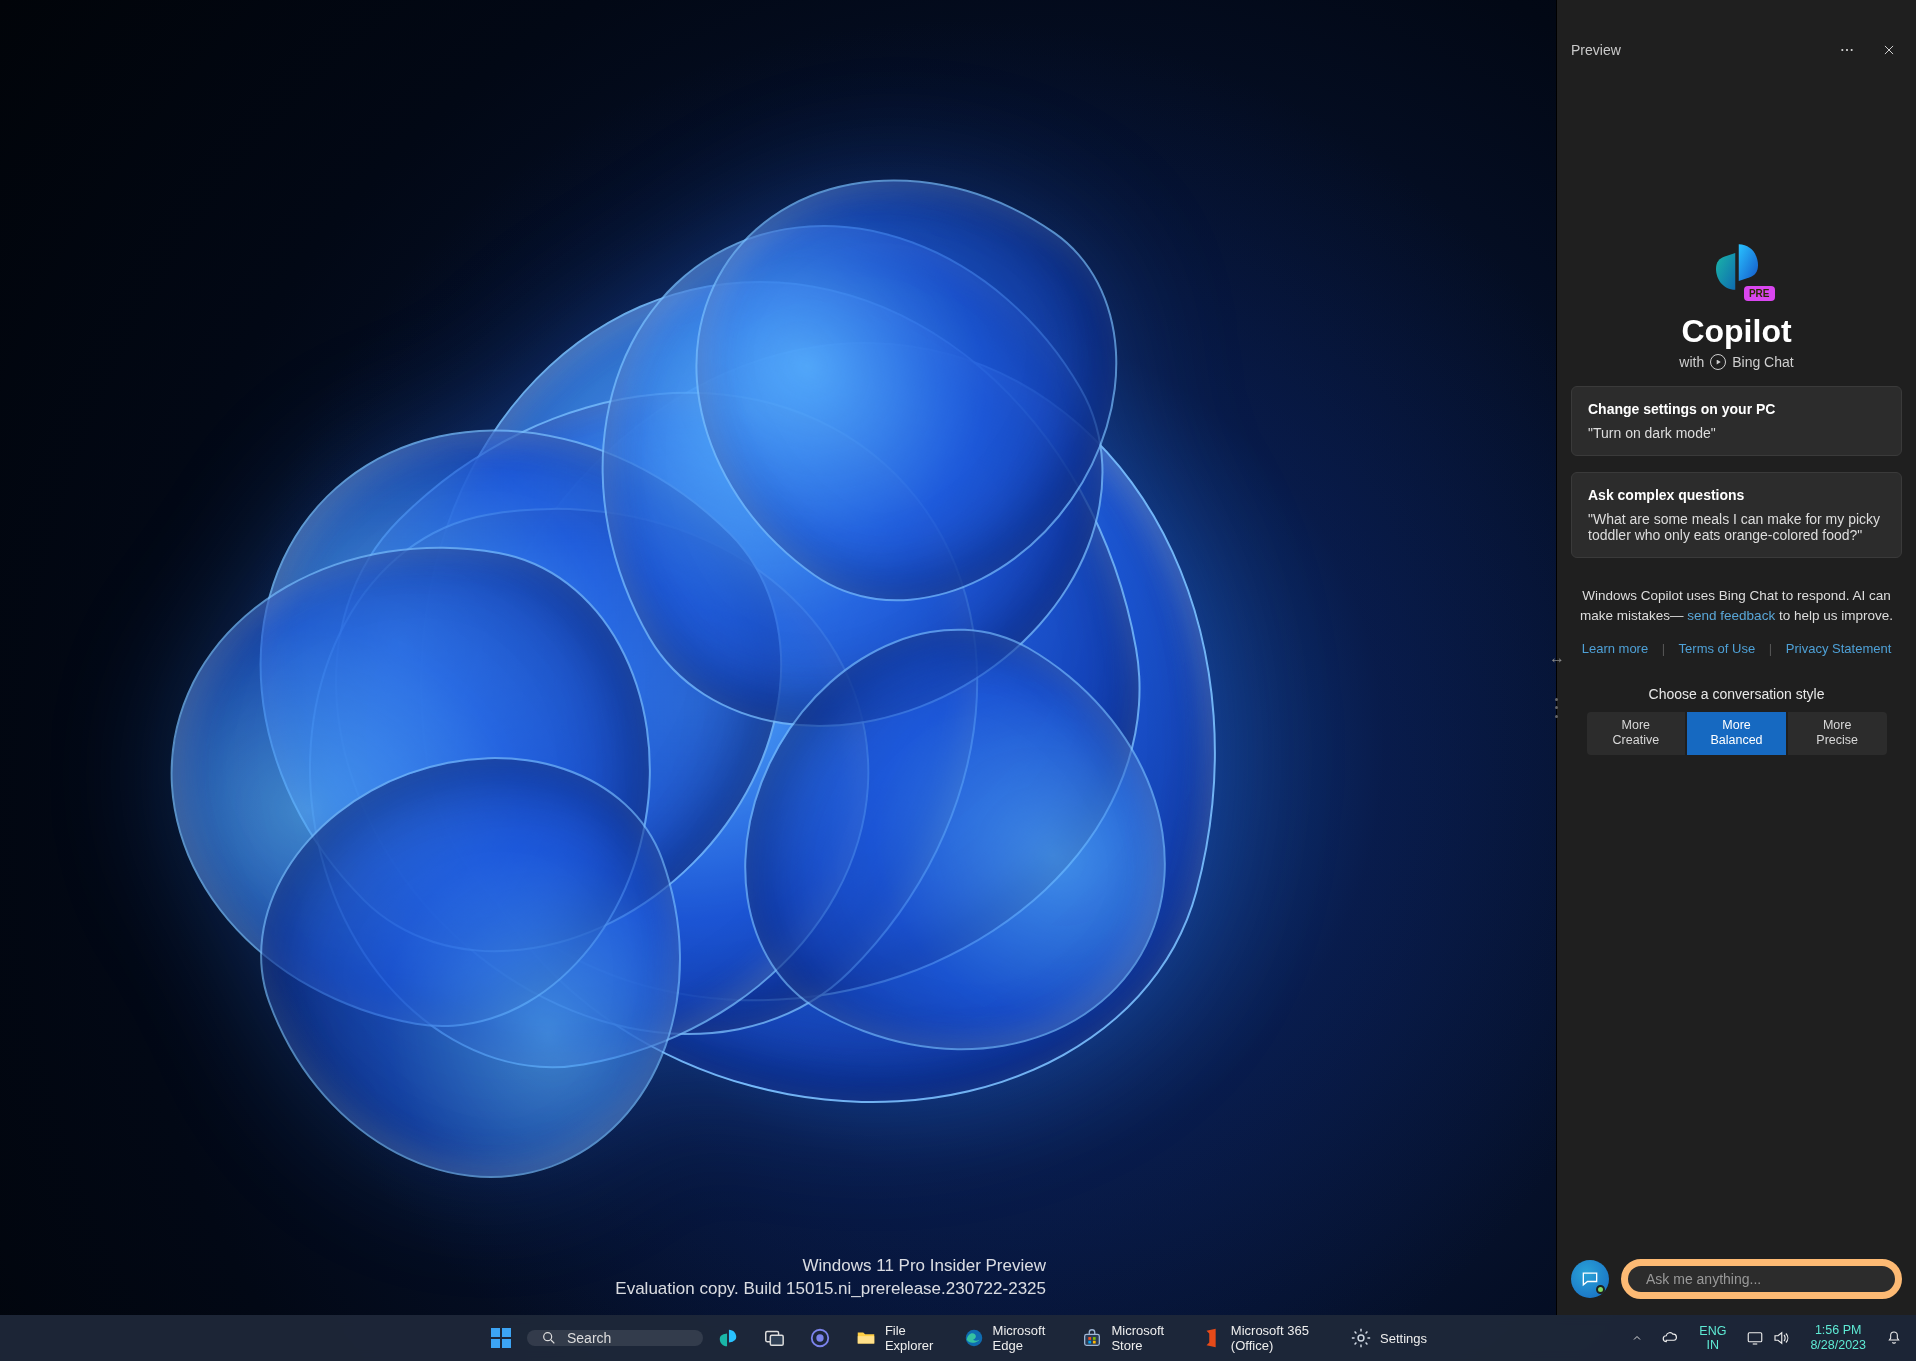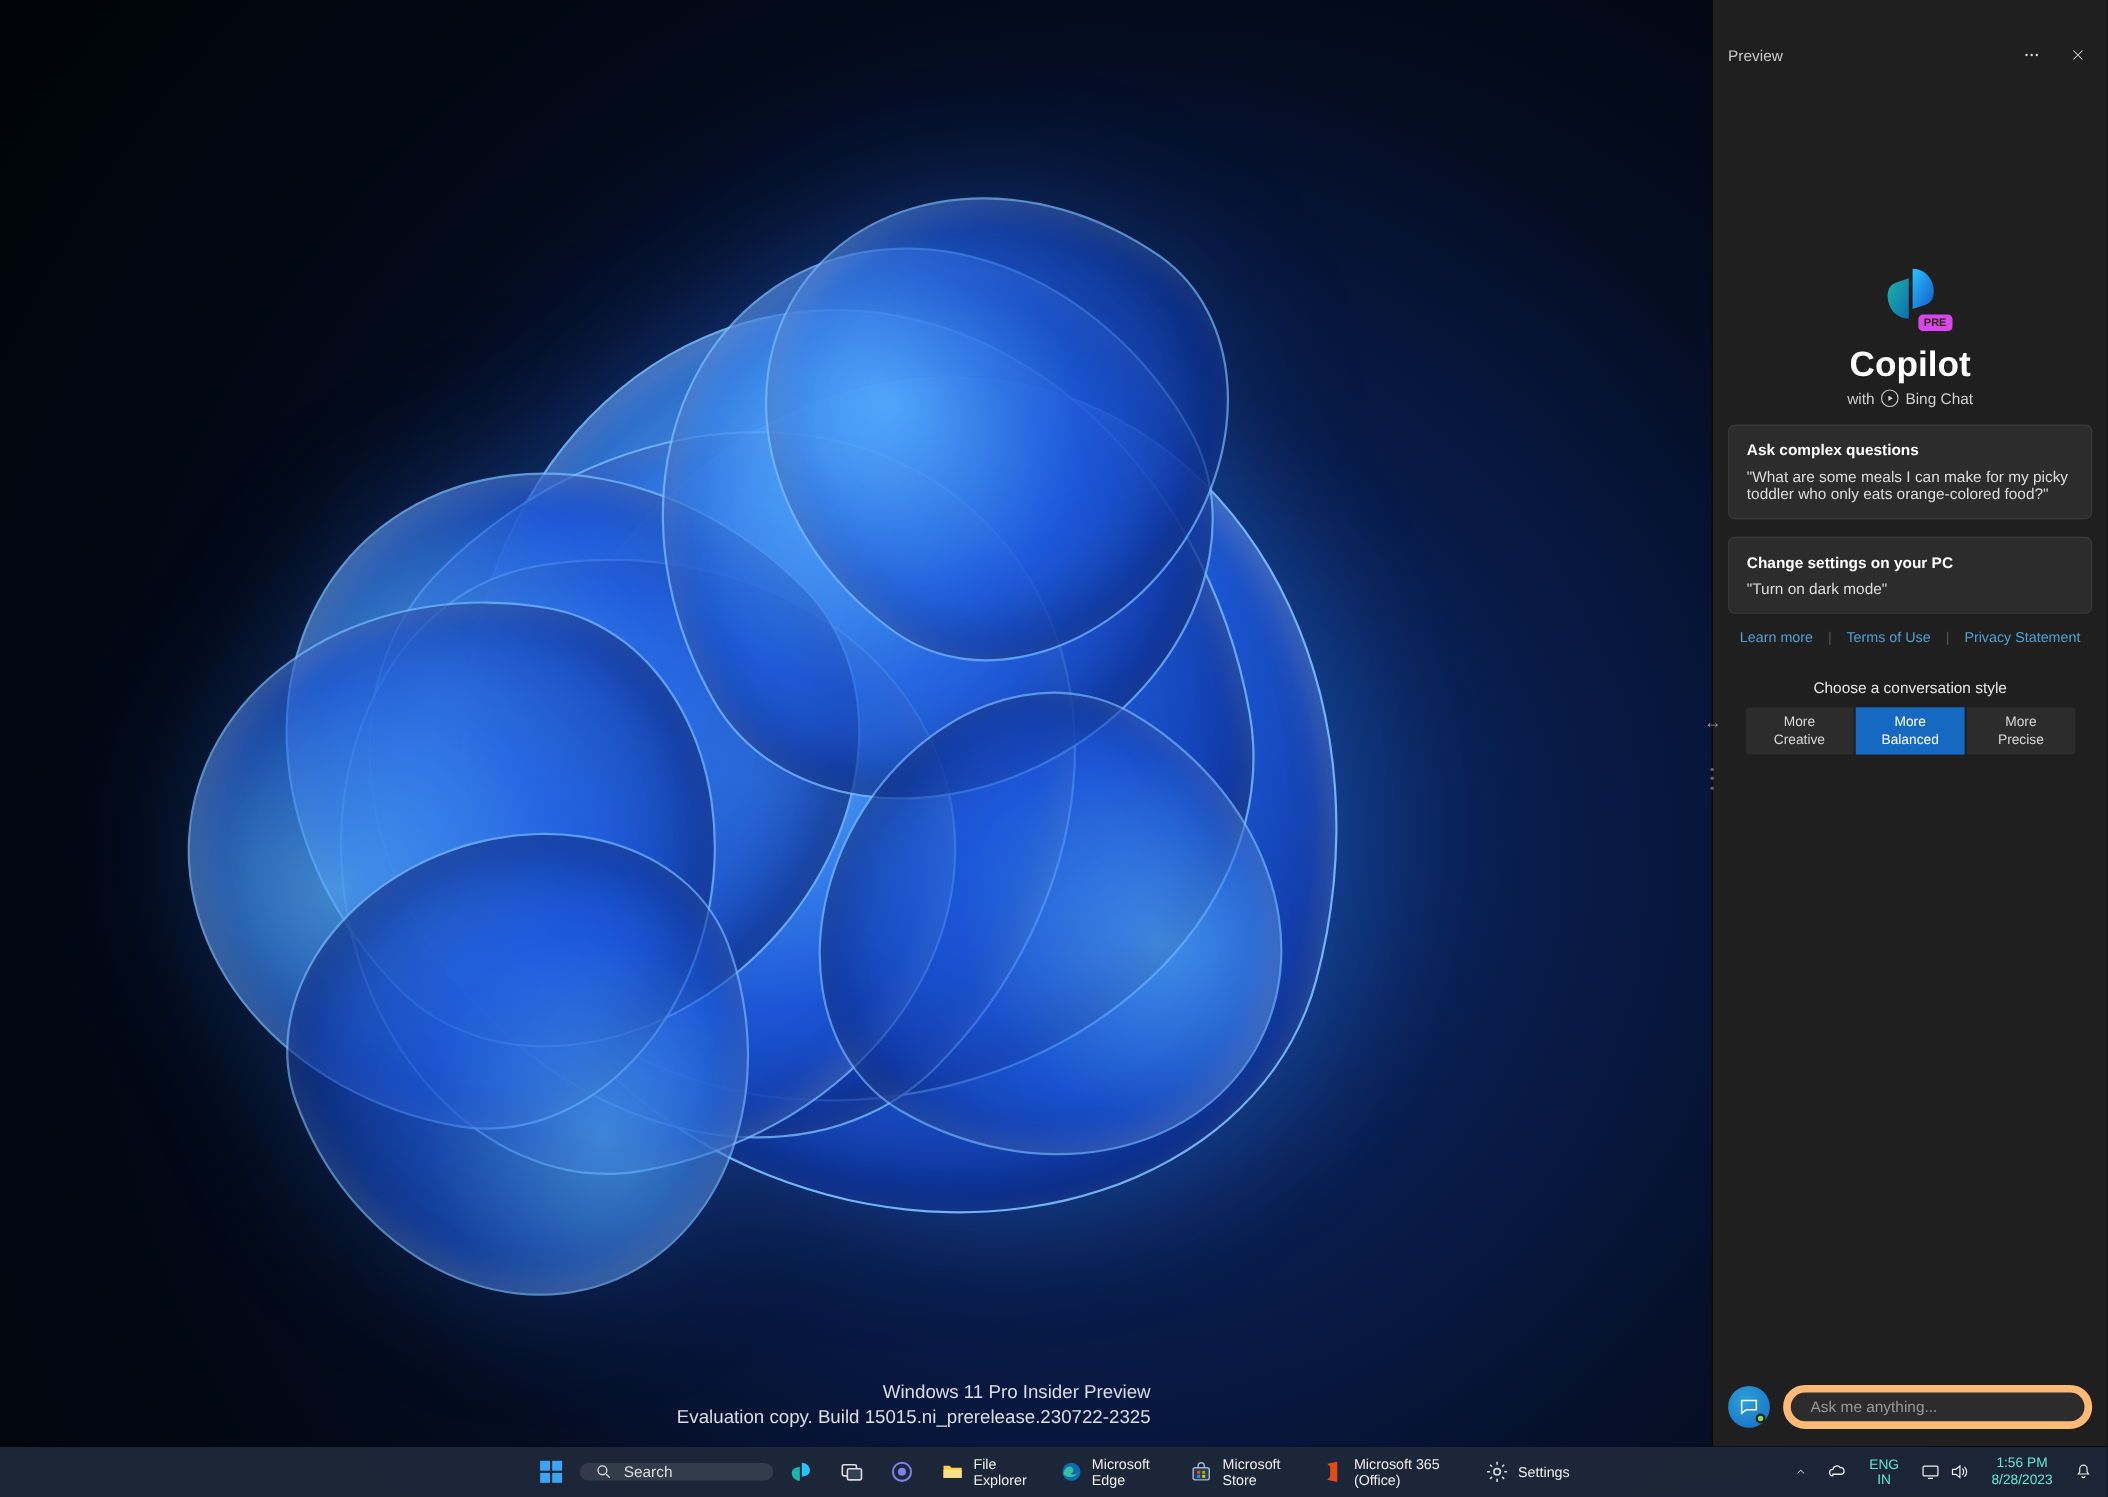--- a/index.html
+++ b/index.html
@@ -221,28 +221,31 @@
       </div>
       <div id="cp-title">Copilot</div>
       <div id="cp-sub">
         <span>with</span>
         <span class="bing-icn"></span>
         <span>Bing Chat</span>
       </div>
     </div>
 
     <div class="cp-card">
+      <div class="h">Change settings on your PC</div>
+      <div>"Turn on dark mode"</div>
+    </div>
+    <div class="cp-card">
       <div class="h">Ask complex questions</div>
       <div>"What are some meals I can make for my picky toddler who only eats orange-colored food?"</div>
     </div>
-    <div class="cp-card">
-      <div class="h">Change settings on your PC</div>
-      <div>"Turn on dark mode"</div>
-    </div>
-
+
+    <div id="cp-disclaimer">
+      <span>Windows Copilot uses Bing Chat to respond. AI can make mistakes— </span><a>send feedback</a><span> to help us improve.</span>
+    </div>
 
     <div id="cp-links">
       <a>Learn more</a>
       <span class="div">|</span>
       <a>Terms of Use</a>
       <span class="div">|</span>
       <a>Privacy Statement</a>
     </div>
 
     <div id="cp-style-label">Choose a conversation style</div>

